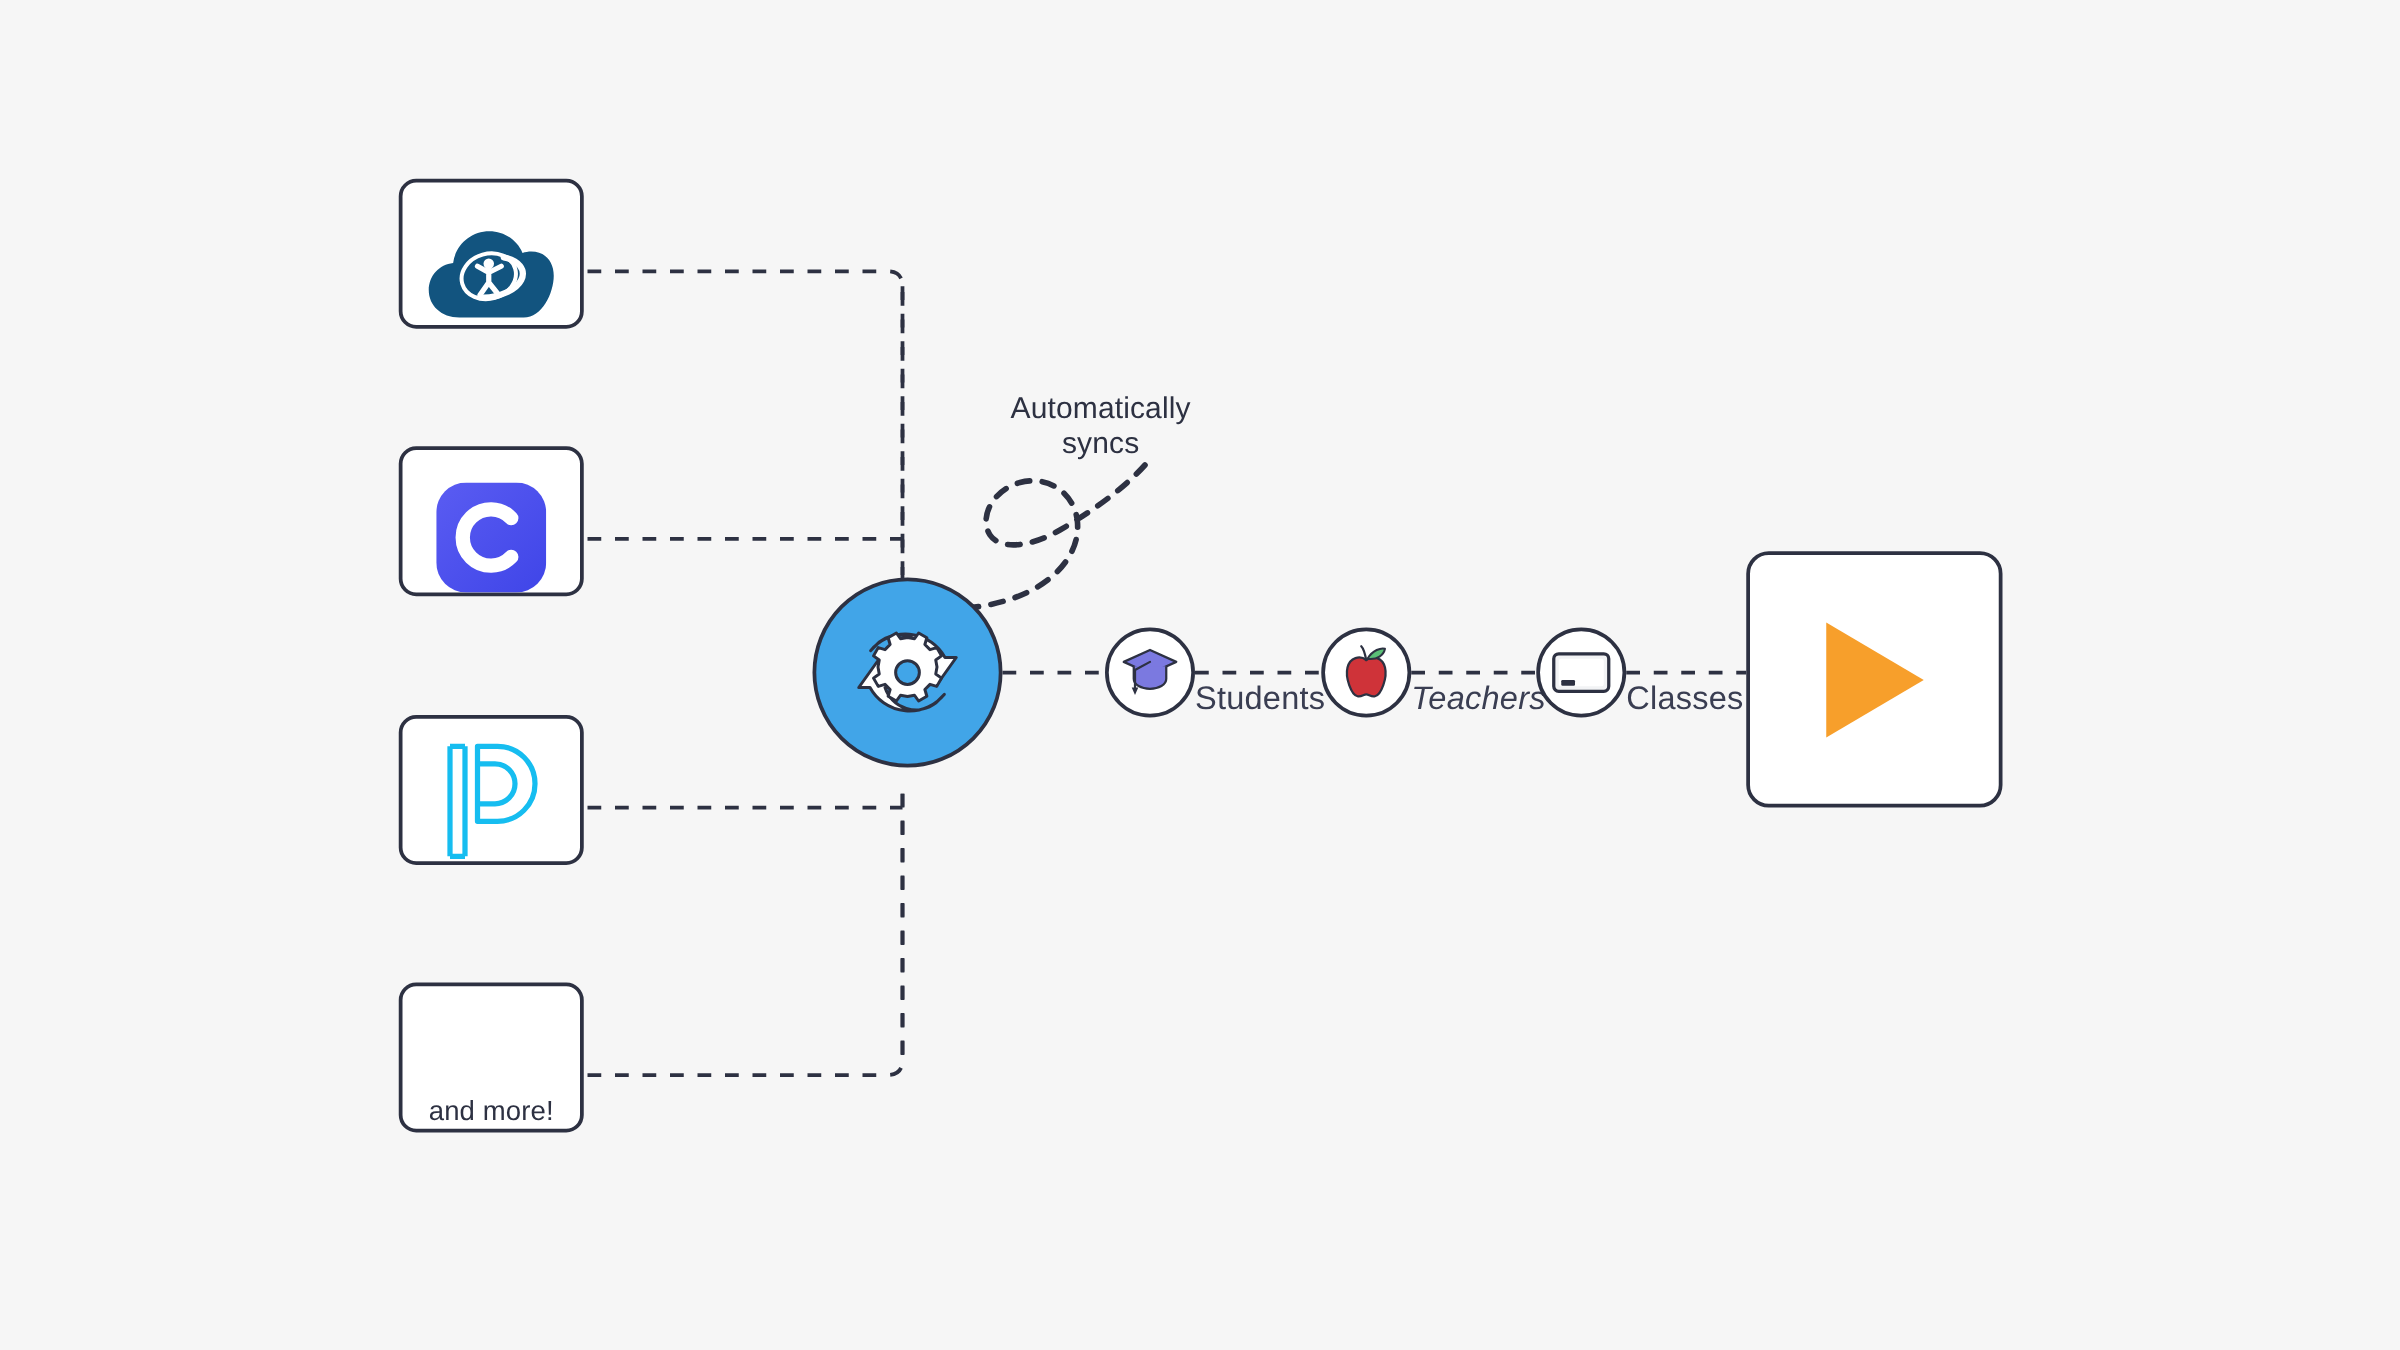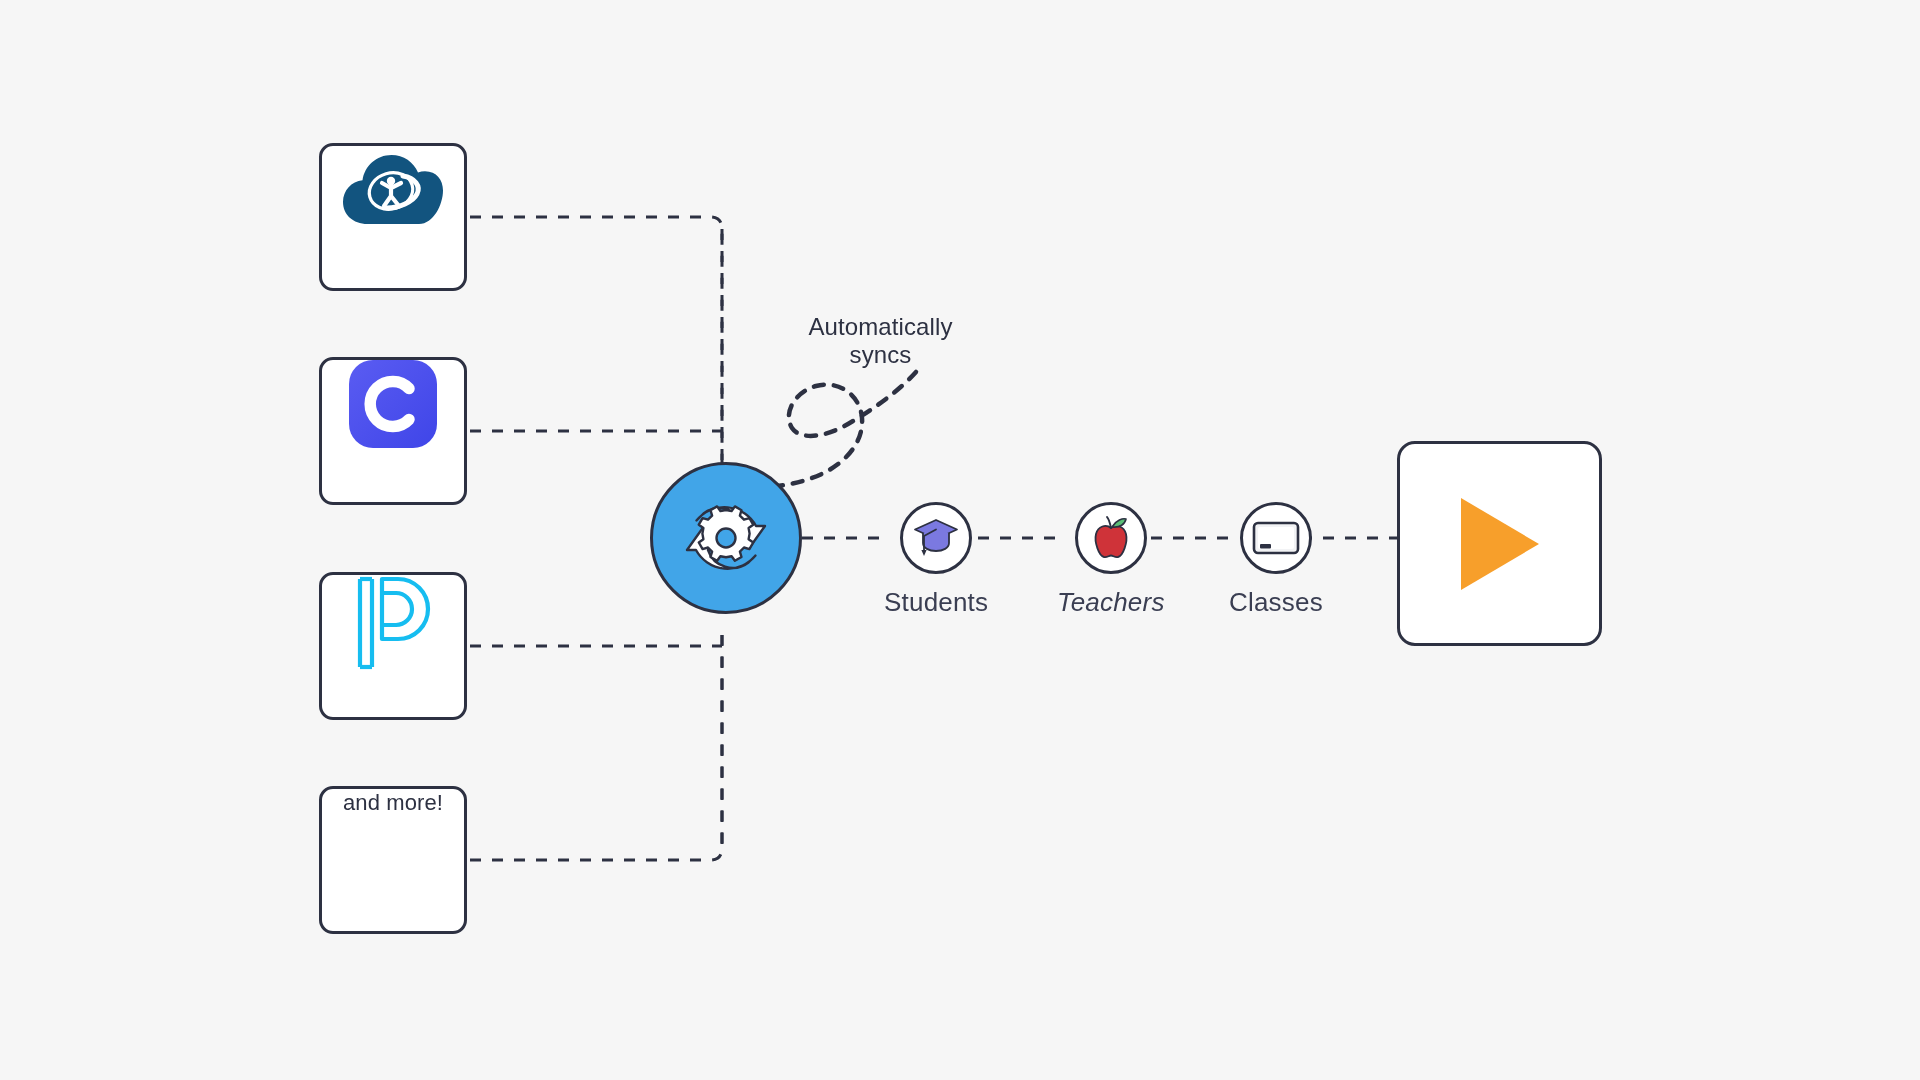--- a/index.html
+++ b/index.html
@@ -26,27 +26,27 @@
     position: absolute;
     top: 0;
     left: 0;
     width: 1920px;
     height: 1080px;
     overflow: visible;
   }
   .source-card {
     position: absolute;
     width: 148px;
-    height: 148px;
+    height: 120px;
     background: #ffffff;
     border: 3px solid #2d3142;
     border-radius: 14px;
     box-sizing: border-box;
     display: flex;
-    align-items: flex-start;
+    align-items: flex-end;
     justify-content: center;
   }
   .card-text {
     font-size: 22px;
     line-height: 1.28;
     text-align: center;
     color: #2d3142;
     letter-spacing: .1px;
   }
   .dest-card {
@@ -69,22 +69,21 @@
     background: #41a5e8;
     border: 3px solid #2d3142;
     box-sizing: border-box;
     display: flex;
     align-items: center;
     justify-content: center;
   }
   .entity-node {
     position: absolute;
     display: flex;
-    flex-direction: column;
-    align-items: center;
+    align-items: flex-end;
   }
   .entity-circle {
     width: 72px;
     height: 72px;
     border-radius: 50%;
     background: #ffffff;
     border: 3.5px solid #2d3142;
     box-sizing: border-box;
     display: flex;
     align-items: center;

